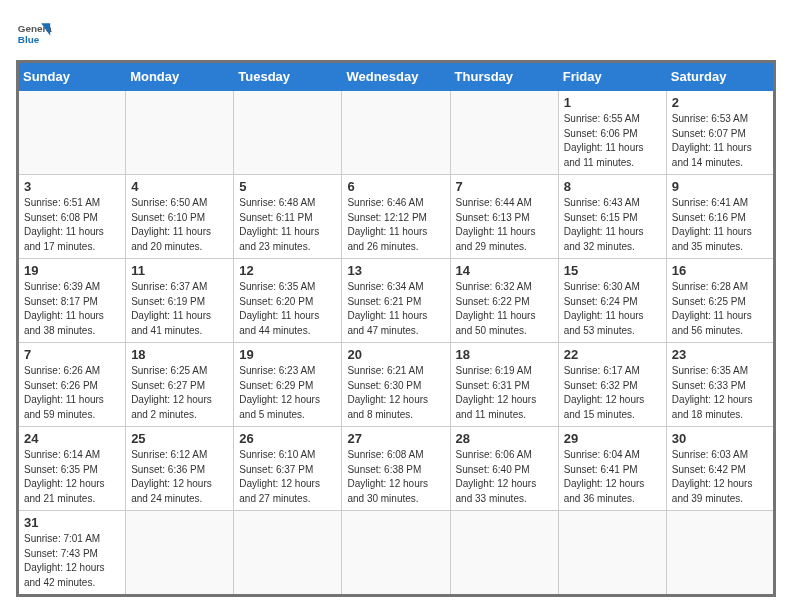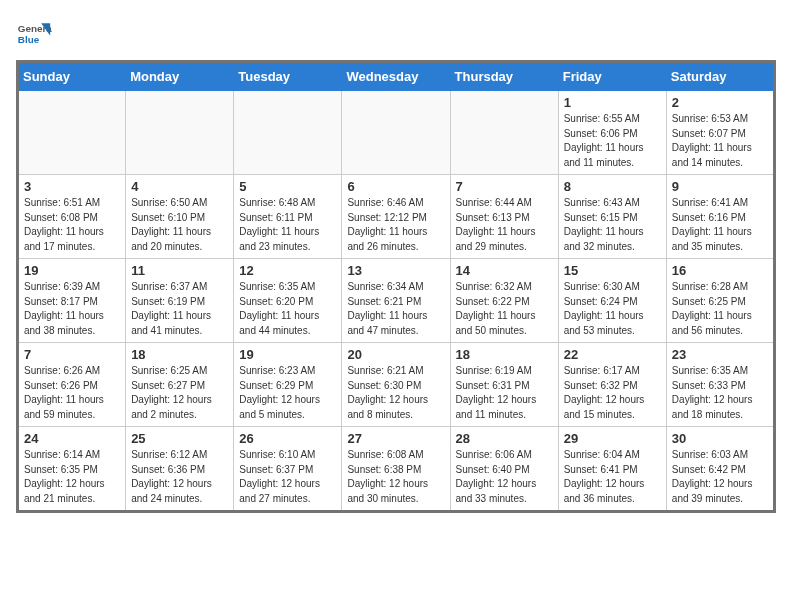--- a/index.html
+++ b/index.html
@@ -296,14 +296,28 @@
 Sunset: 6:41 PM
 Daylight: 12 hours and 36 minutes.</div>
         </td>
         <td>
           <span class="day-number">30</span>
           <div class="day-info">Sunrise: 6:03 AM
 Sunset: 6:42 PM
 Daylight: 12 hours and 39 minutes.</div>
         </td>
       </tr>
+      <tr class="last-row">
+        <td>
+          <span class="day-number">31</span>
+          <div class="day-info">Sunrise: 7:01 AM
+Sunset: 7:43 PM
+Daylight: 12 hours and 42 minutes.</div>
+        </td>
+        <td class="empty"></td>
+        <td class="empty"></td>
+        <td class="empty"></td>
+        <td class="empty"></td>
+        <td class="empty"></td>
+        <td class="empty"></td>
+      </tr>
     </tbody>
 </table>
 
 </body></html>

